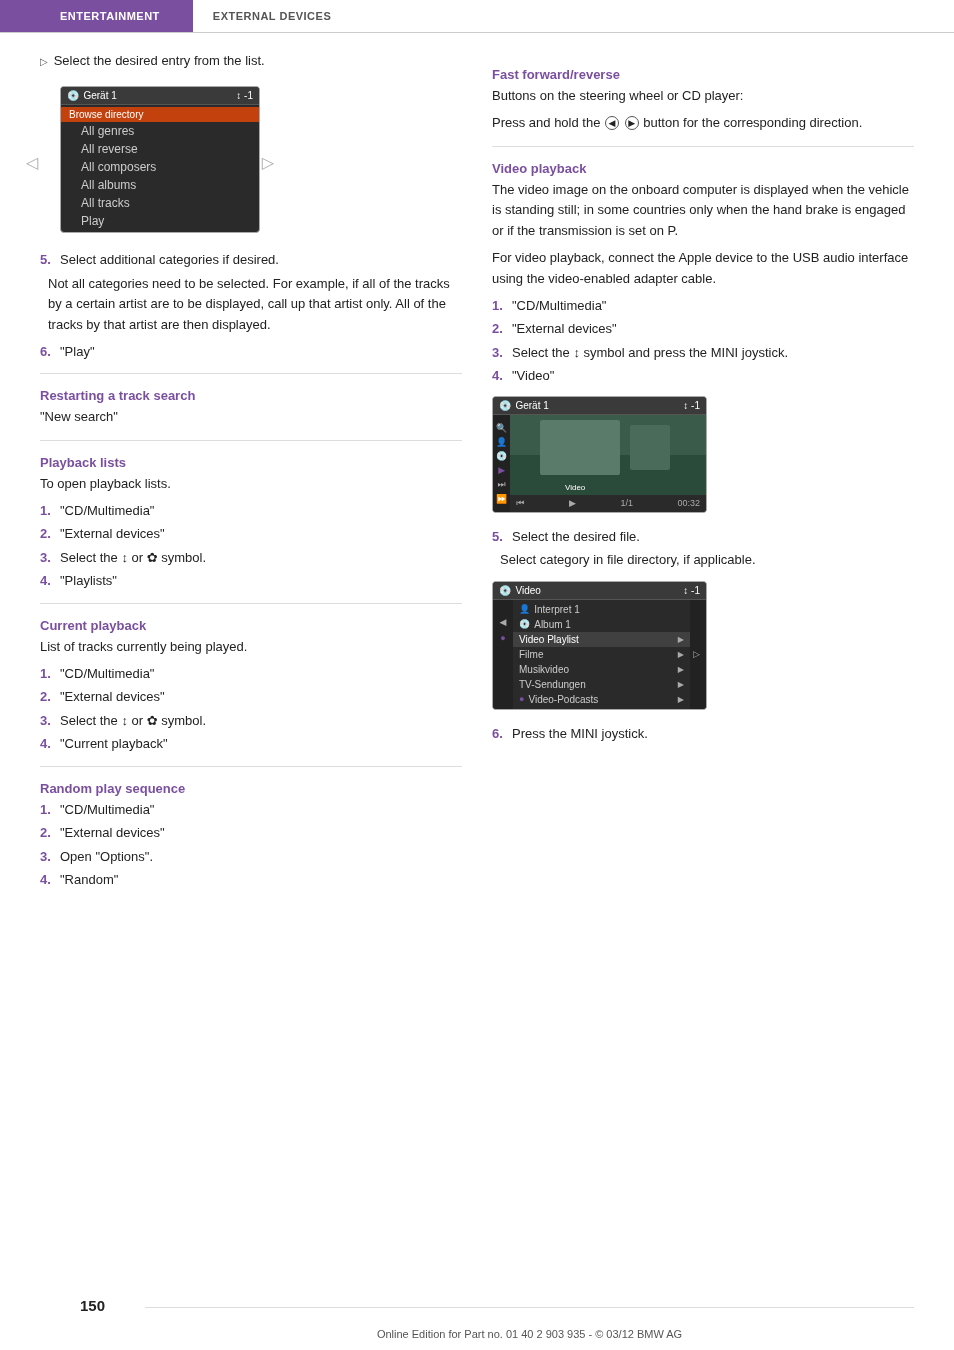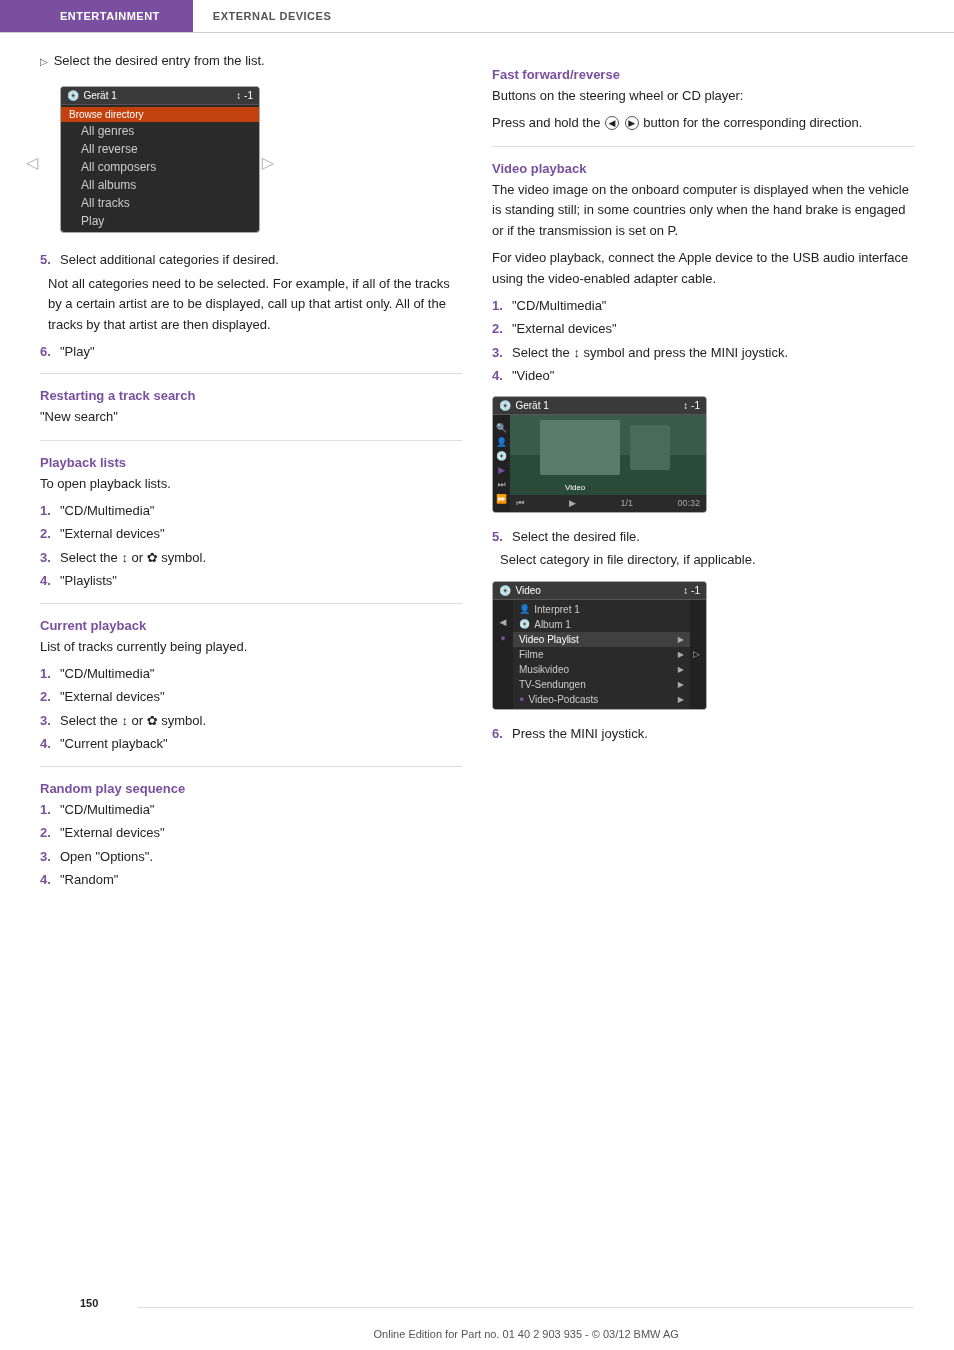--- a/index.html
+++ b/index.html
@@ -163,21 +163,21 @@
       text-align: center;
       font-size: 11px;
       color: #555;
       padding: 20px 0 10px 0;
       border-top: 1px solid #ddd;
       margin-top: 20px;
     }
 
     .page-num {
       font-weight: bold;
-      font-size: 11px;
+      font-size: 15px;
       margin: 0 40px;
       padding-top: 10px;
     }
 
     
     .inline-icon {
       display: inline-block;
       width: 14px;
       height: 14px;
       border: 1px solid #555;

